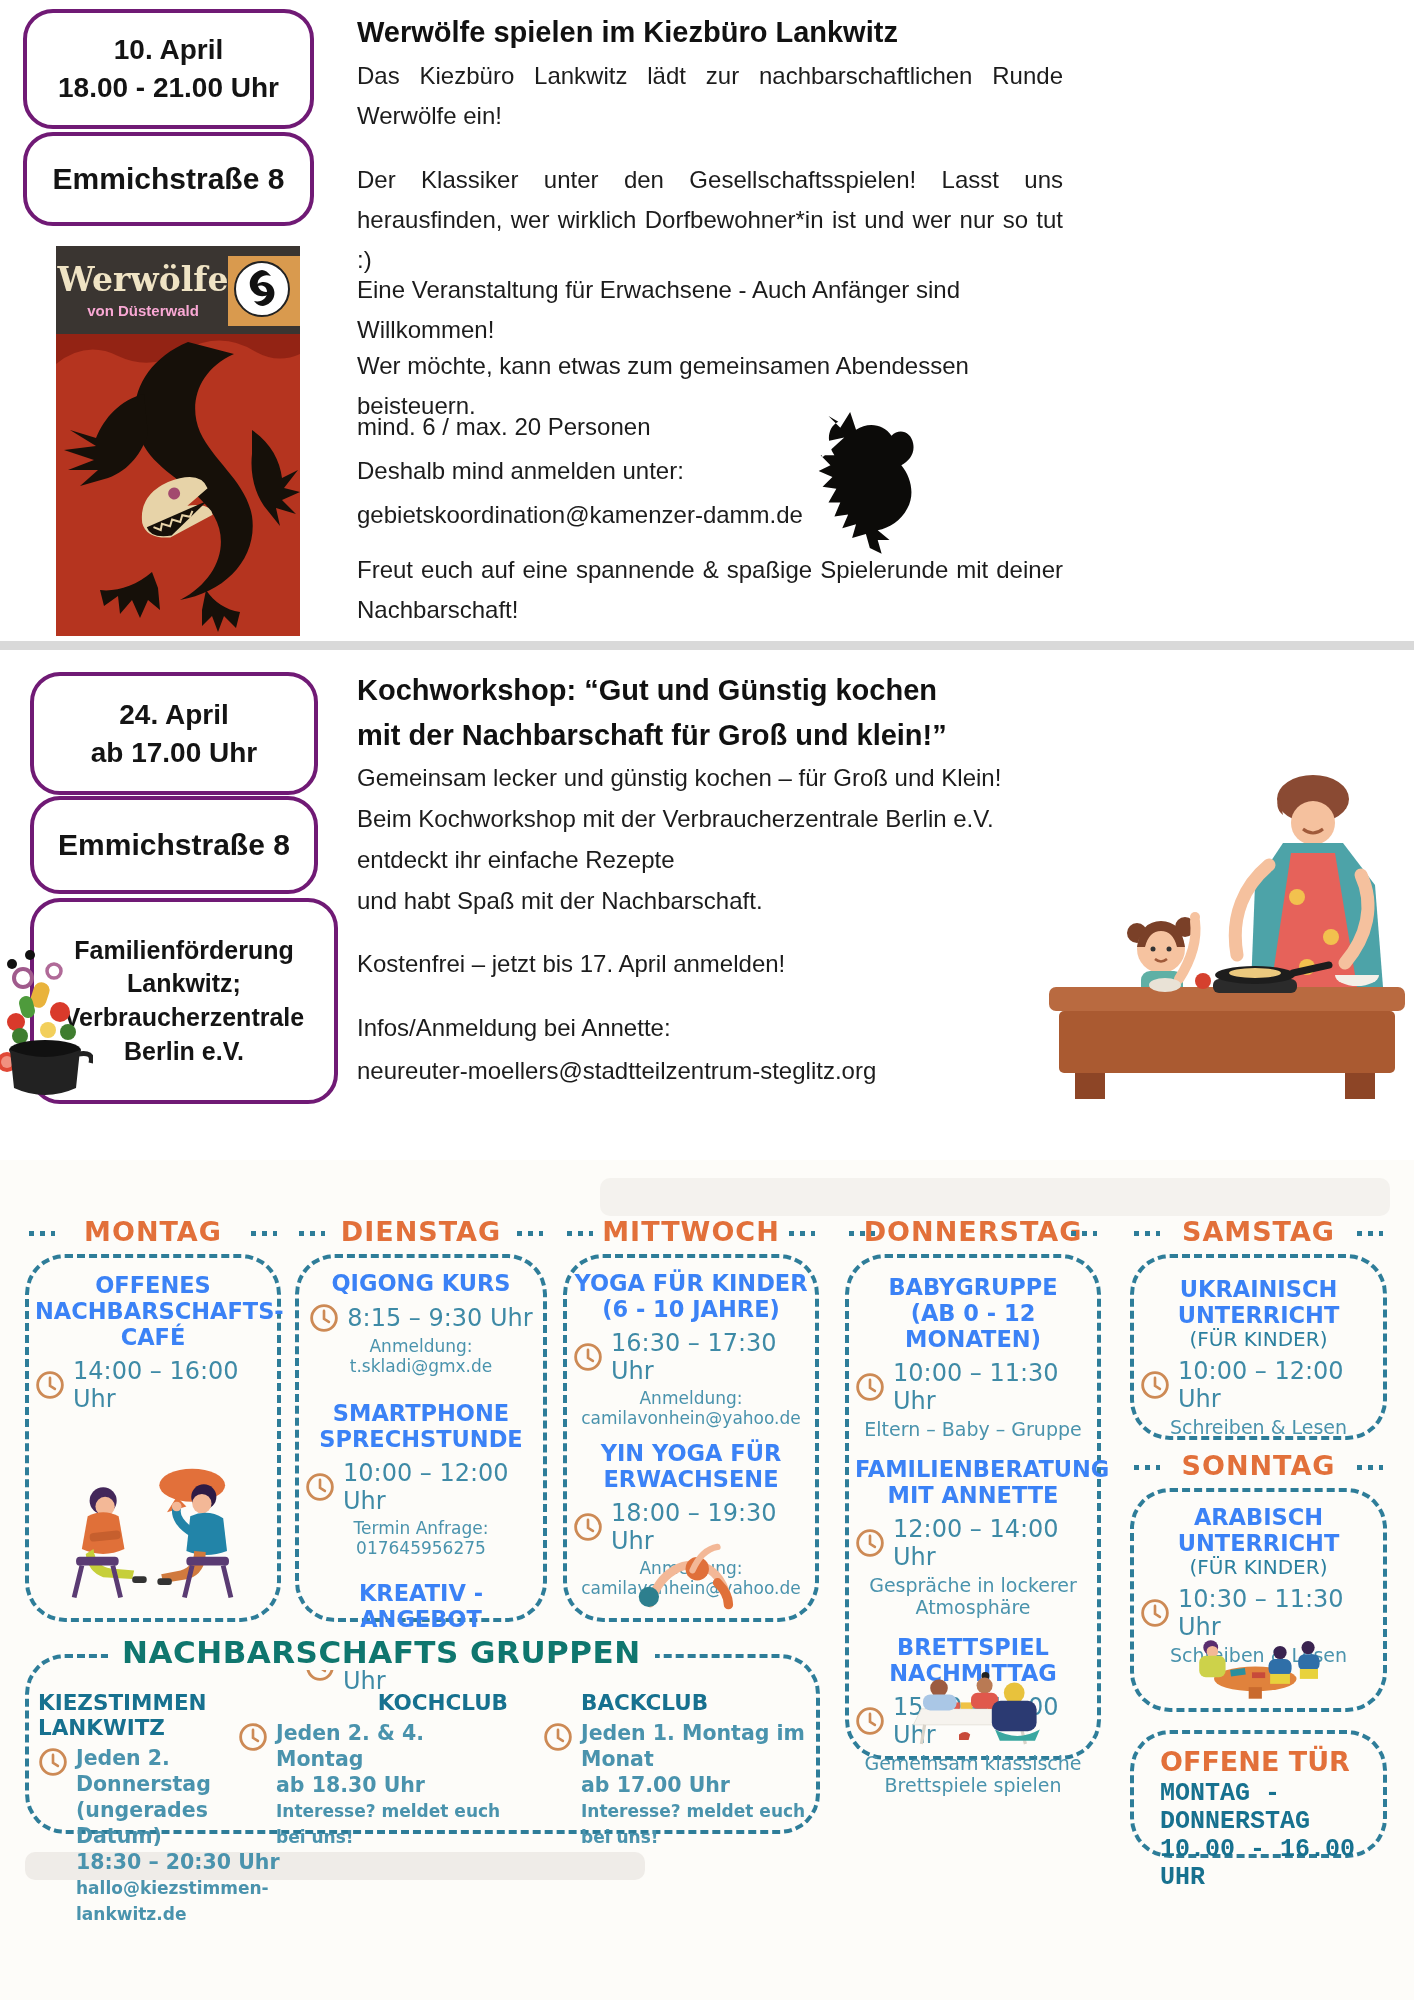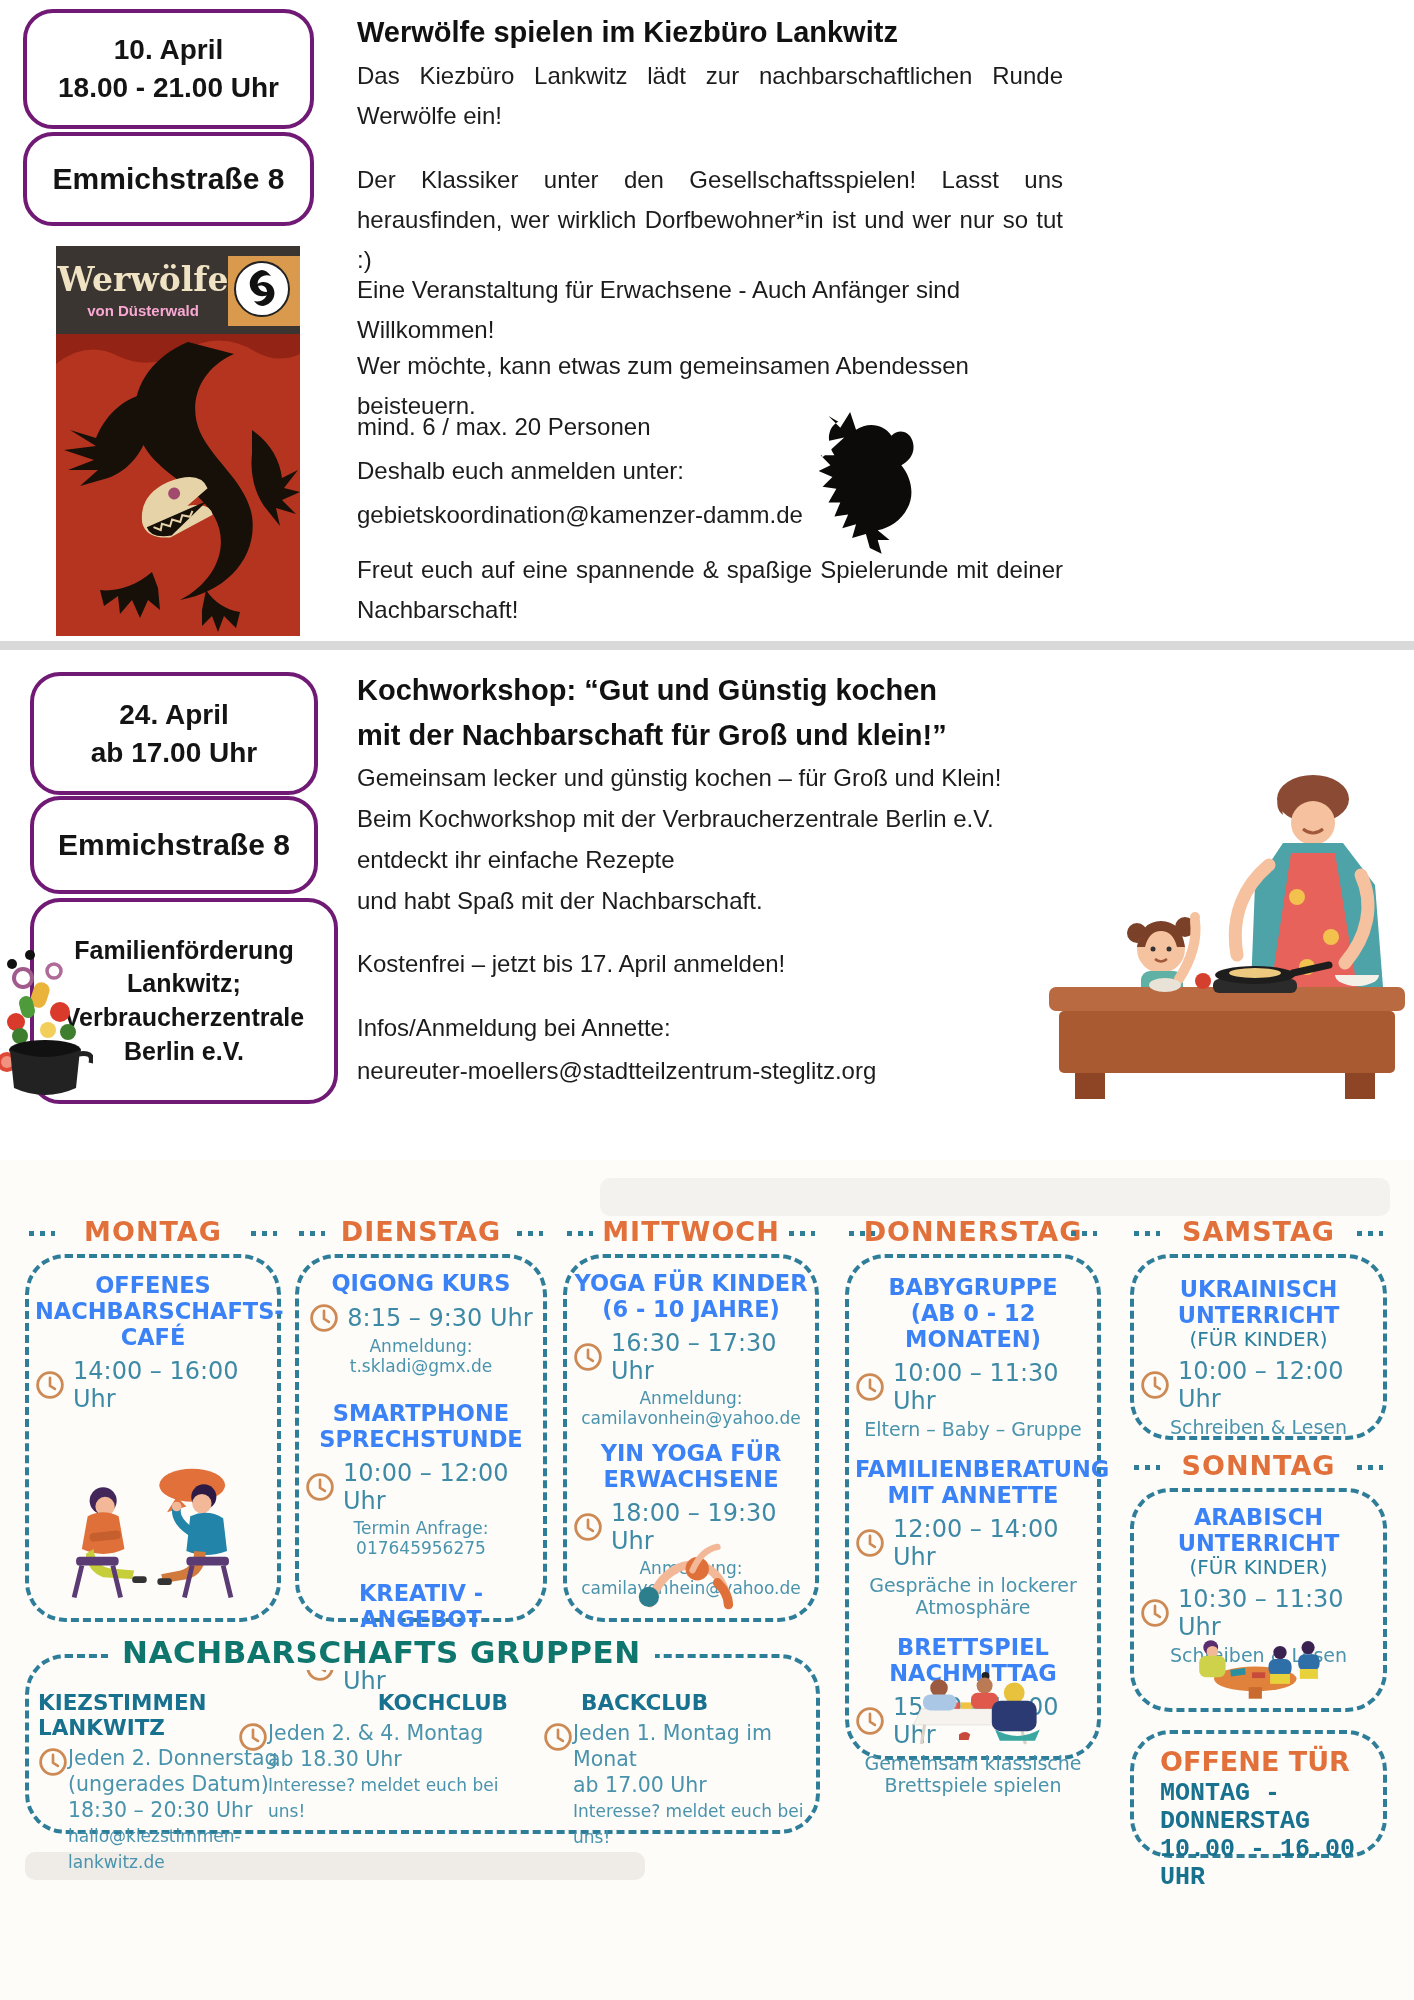--- a/index.html
+++ b/index.html
@@ -48,21 +48,21 @@
             text-align:center;margin-top:3px;}
   .ev-notes.lg{font-size:19px;line-height:22px;}
   .clock{width:30px;height:30px;flex:none;}
   .illu{position:absolute;left:50%;transform:translateX(-50%);}
   
   .g-header{position:absolute;left:108px;top:1634px;font-family:"DejaVu Sans",sans-serif;
             font-weight:bold;font-size:31px;letter-spacing:.5px;color:#0f766e;
             background:#fdfcf9;padding:0 14px;}
   .g-item{position:absolute;font-family:"DejaVu Sans",sans-serif;}
   .g-title{font-weight:bold;font-size:21.5px;color:#17718f;margin-bottom:5px;}
-  .g-row{display:flex;}
+  .g-row{display:flex;gap:8px;font-weight:bold;}
   .g-lines{font-size:20.5px;line-height:26px;color:#4a93ad;}
   .g-small{font-size:17px;}
   .g-clock{width:30px;height:30px;flex:none;margin-top:2px;}
   
   .od-title{font-family:"DejaVu Sans",sans-serif;font-weight:bold;font-size:27px;color:#e2703a;margin-bottom:3px;}
   .od-line{font-family:Liberation Mono, monospace;font-weight:bold;font-size:25px;line-height:28px;color:#17718f;}
 </style>
 </head>
 <body>
 
@@ -106,21 +106,21 @@
     </div>
   </div>
 
   <div class="f-title" style="left:357px;top:16px;">Werwölfe spielen im Kiezbüro Lankwitz</div>
   <div class="f-par just" style="left:357px;top:56px;width:706px;">Das Kiezbüro Lankwitz lädt zur nachbarschaftlichen Runde Werwölfe ein!</div>
   <div class="f-par just" style="left:357px;top:160px;width:706px;">Der Klassiker unter den Gesellschaftsspielen! Lasst uns herausfinden, wer wirklich Dorfbewohner*in ist und wer nur so tut :)</div>
   <div class="f-par" style="left:357px;top:270px;width:720px;">Eine Veranstaltung für Erwachsene - Auch Anfänger sind Willkommen!</div>
   <div class="f-par" style="left:357px;top:346px;width:720px;">Wer möchte, kann etwas zum gemeinsamen Abendessen beisteuern.</div>
   <div class="f-par f-lines" style="left:357px;top:405px;width:720px;">
     <div>mind. 6 / max. 20 Personen</div>
-    <div>Deshalb euch anmelden unter:</div>
+    <div>Deshalb mind anmelden unter:</div>
     <div>gebietskoordination@kamenzer-damm.de</div>
   </div>
   <svg class="abs" style="left:795px;top:398px;" width="128" height="158" viewBox="0 0 130 160">
     <path fill="#0c0b09" d="M34 18 L46 30 L56 14 L62 32 C74 24 90 26 98 38 C106 30 118 34 120 46 C122 56 116 64 108 68 C118 80 122 98 114 112 C108 124 96 132 84 134 L96 144 L84 144 L88 158 L76 152 L72 138 L58 142 L62 128 L48 132 L54 118 L40 120 L46 106 L34 106 L42 92 L28 90 L38 80 L24 74 L36 68 L26 58 L40 58 C32 46 32 30 44 24 Z"></path>
     <path d="M22 46 L50 40 L28 60 Z" fill="#ffffff"></path>
   </svg>
   <div class="f-par just" style="left:357px;top:550px;width:706px;">Freut euch auf eine spannende &amp; spaßige Spielerunde mit deiner Nachbarschaft!</div>
 
   <div class="divider" style="top:641px;"></div>
 

